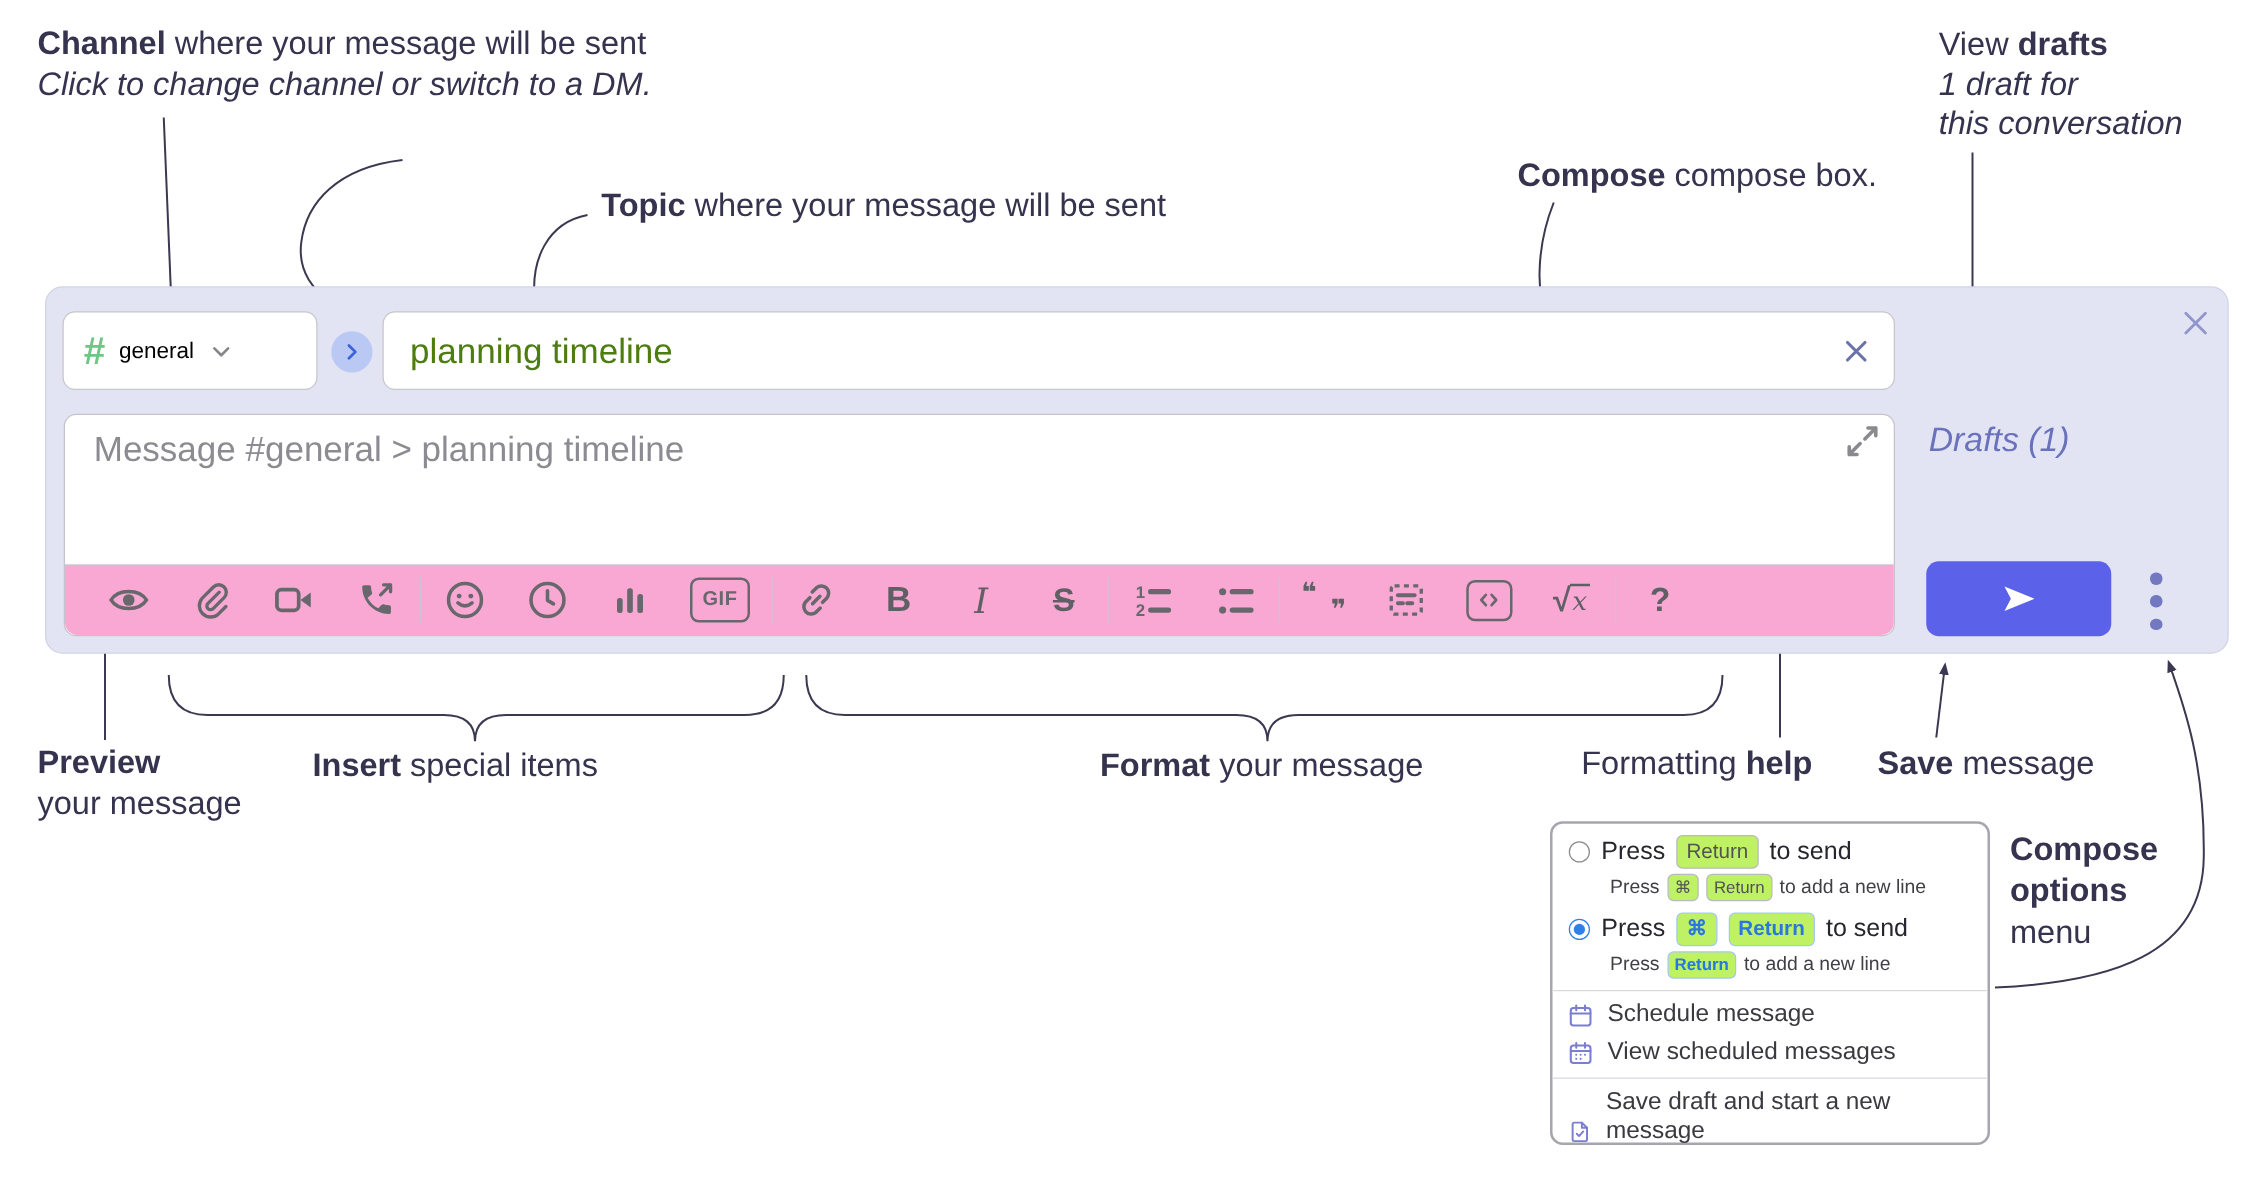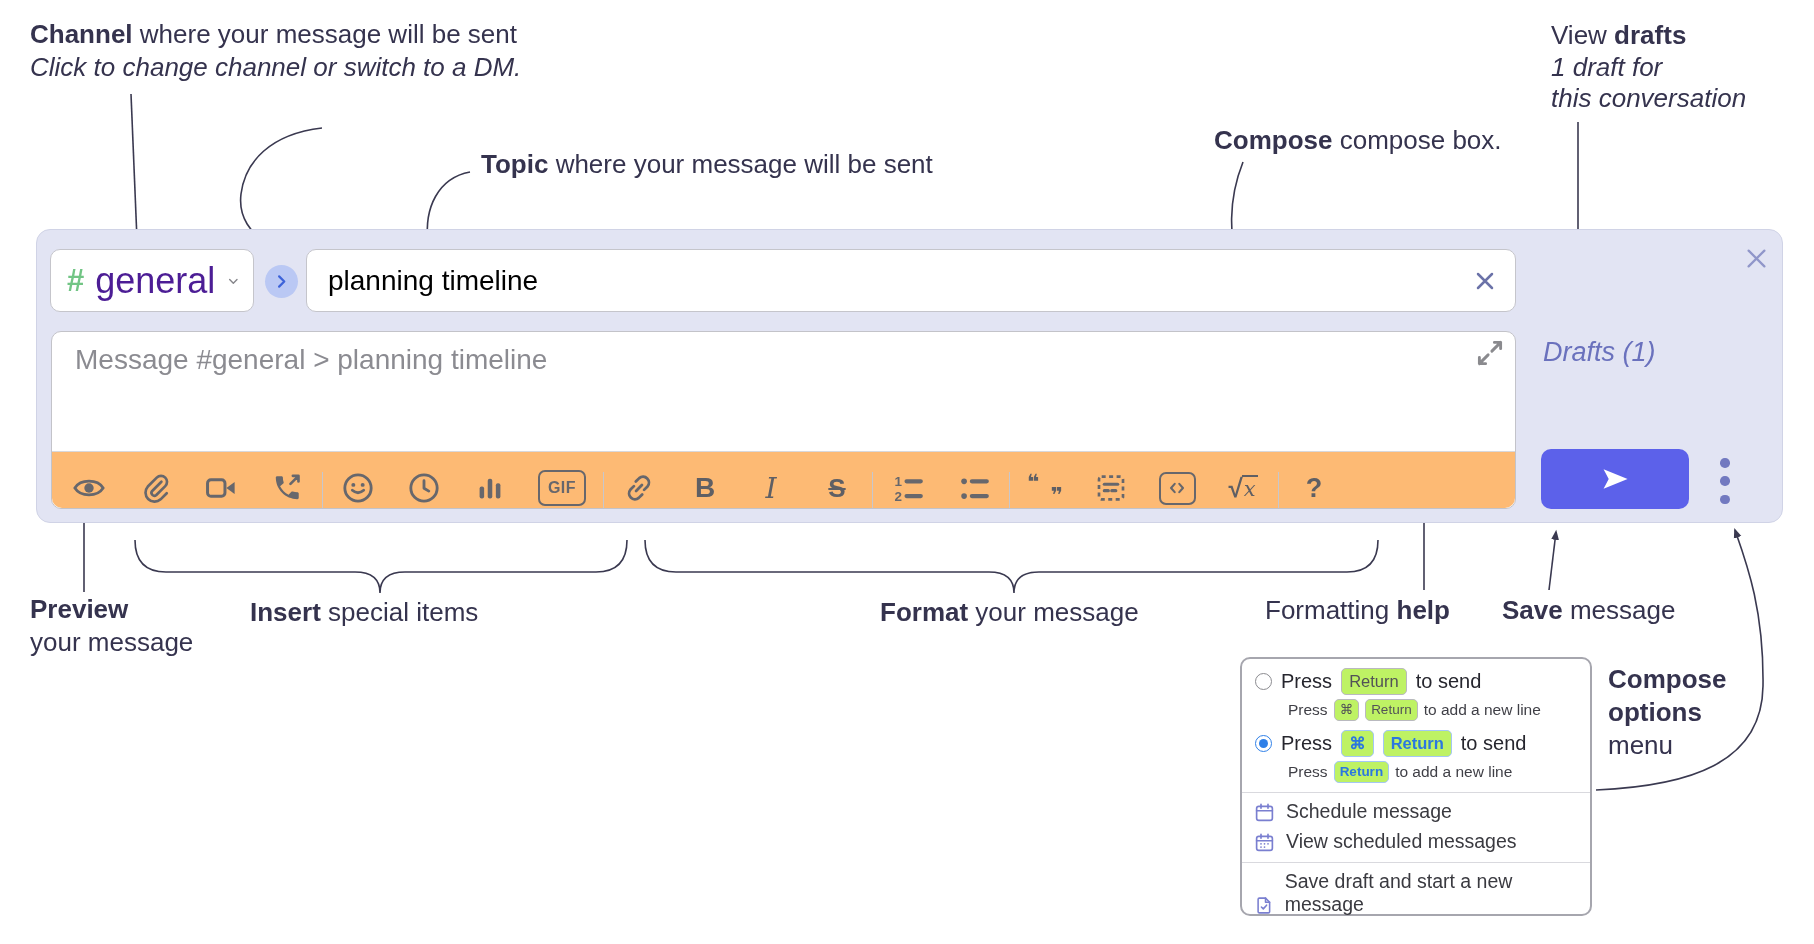--- a/index.html
+++ b/index.html
@@ -7,28 +7,28 @@
   #stage{position:relative;width:1814px;height:944px;background:#fff;overflow:hidden;}
   .b{font-weight:bold;}
   .i{font-style:italic;}
   .ann{position:absolute;font-size:26px;line-height:33px;color:#35334e;white-space:nowrap;}
   #overlay{position:absolute;left:0;top:0;width:1814px;height:944px;pointer-events:none;}
 
   
   #compose{position:absolute;left:36px;top:229px;width:1747px;height:294px;background:#e2e4f3;border:1px solid #d0d3e6;border-radius:14px;box-sizing:border-box;}
   .pill{position:absolute;left:13px;top:19px;width:204px;height:63px;background:#fff;border:1.5px solid #c5c5cb;border-radius:10px;box-sizing:border-box;display:flex;align-items:center;padding:0 12px 0 16px;gap:11px;cursor:pointer;}
   .hash{color:#72c585;font-weight:bold;font-size:31px;line-height:1;}
-  .pill-name{color:#4c1d95;font-size:36px;}
+  .pill-name{color:#000000;font-size:18px;}
   .circle-btn{position:absolute;left:228px;top:35px;width:33px;height:33px;border-radius:50%;background:#bac8f4;display:flex;align-items:center;justify-content:center;}
   .topic-box{position:absolute;left:269px;top:19px;width:1210px;height:63px;background:#fff;border:1.5px solid #c5c5cb;border-radius:10px;box-sizing:border-box;display:flex;align-items:center;padding:0 18px 0 21px;}
-  .topic-text{flex:1;color:#000000;font-size:28px;}
+  .topic-text{flex:1;color:#4d7c0f;font-size:28px;}
   .msg-box{position:absolute;left:14px;top:101px;width:1465px;height:178px;background:#fff;border:1px solid #c3c3c9;border-radius:10px;box-sizing:border-box;}
   .msg-placeholder{position:absolute;left:23px;top:12px;font-size:28px;color:#8b8b91;}
   .expand-ic{position:absolute;right:10px;top:6px;}
-  .toolbar{position:absolute;left:0;bottom:0;width:100%;height:57px;background:#fdba74;border-top:1px solid #d8d8dc;border-radius:0 0 10px 10px;box-sizing:border-box;display:flex;align-items:flex-end;padding-left:4px;}
+  .toolbar{position:absolute;left:0;bottom:0;width:100%;height:57px;background:#f9a8d4;border-top:1px solid #d8d8dc;border-radius:0 0 10px 10px;box-sizing:border-box;display:flex;align-items:center;padding-left:18px;}
   .tb{width:38px;height:40px;margin:0 14px;display:flex;align-items:center;justify-content:center;color:#5f5f64;cursor:pointer;flex:none;}
   .tbdiv{width:1px;height:36px;background:#c7c7cd;margin:0 2px;flex:none;}
   .gifbox{width:48px;height:36px;border:2.6px solid #67676c;border-radius:7px;display:flex;align-items:center;justify-content:center;font-size:16px;font-weight:bold;color:#67676c;letter-spacing:.5px;box-sizing:border-box;}
   .codebox{width:37px;height:33px;border:2.4px solid #67676c;border-radius:7px;display:flex;align-items:center;justify-content:center;box-sizing:border-box;}
   .tb-b{font-size:28px;font-weight:bold;}
   .tb-i{font-size:28px;font-style:italic;font-family:"DejaVu Serif",serif;}
   .tb-s{font-size:26px;text-decoration:line-through;font-weight:600;}
   .tb-q{font-family:"DejaVu Sans",sans-serif;position:relative;width:38px;height:40px;}
   .tb-q span{position:absolute;font-size:21px;font-weight:bold;line-height:1;}
   .tb-help{font-size:27px;font-weight:600;}

